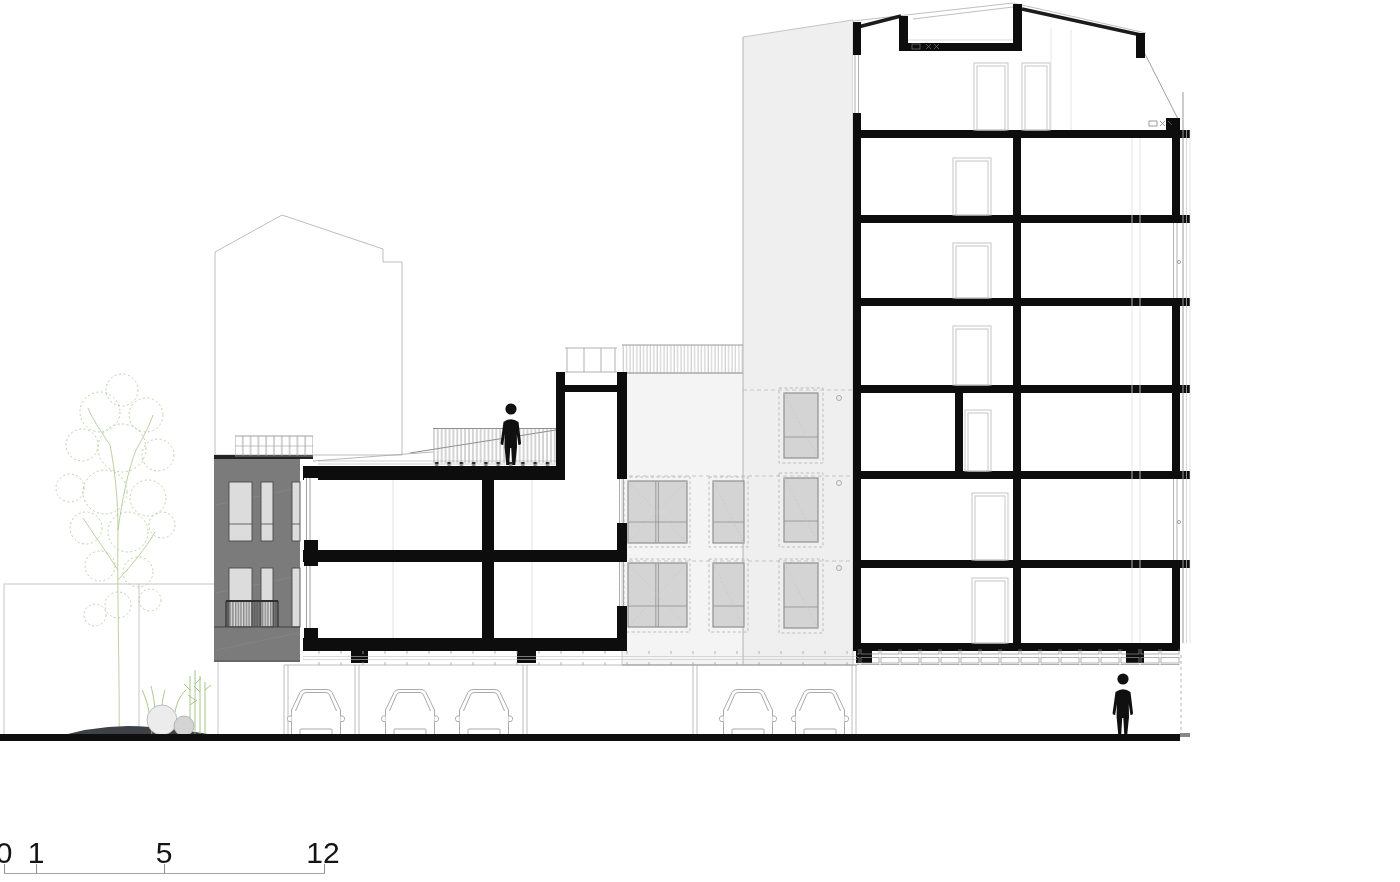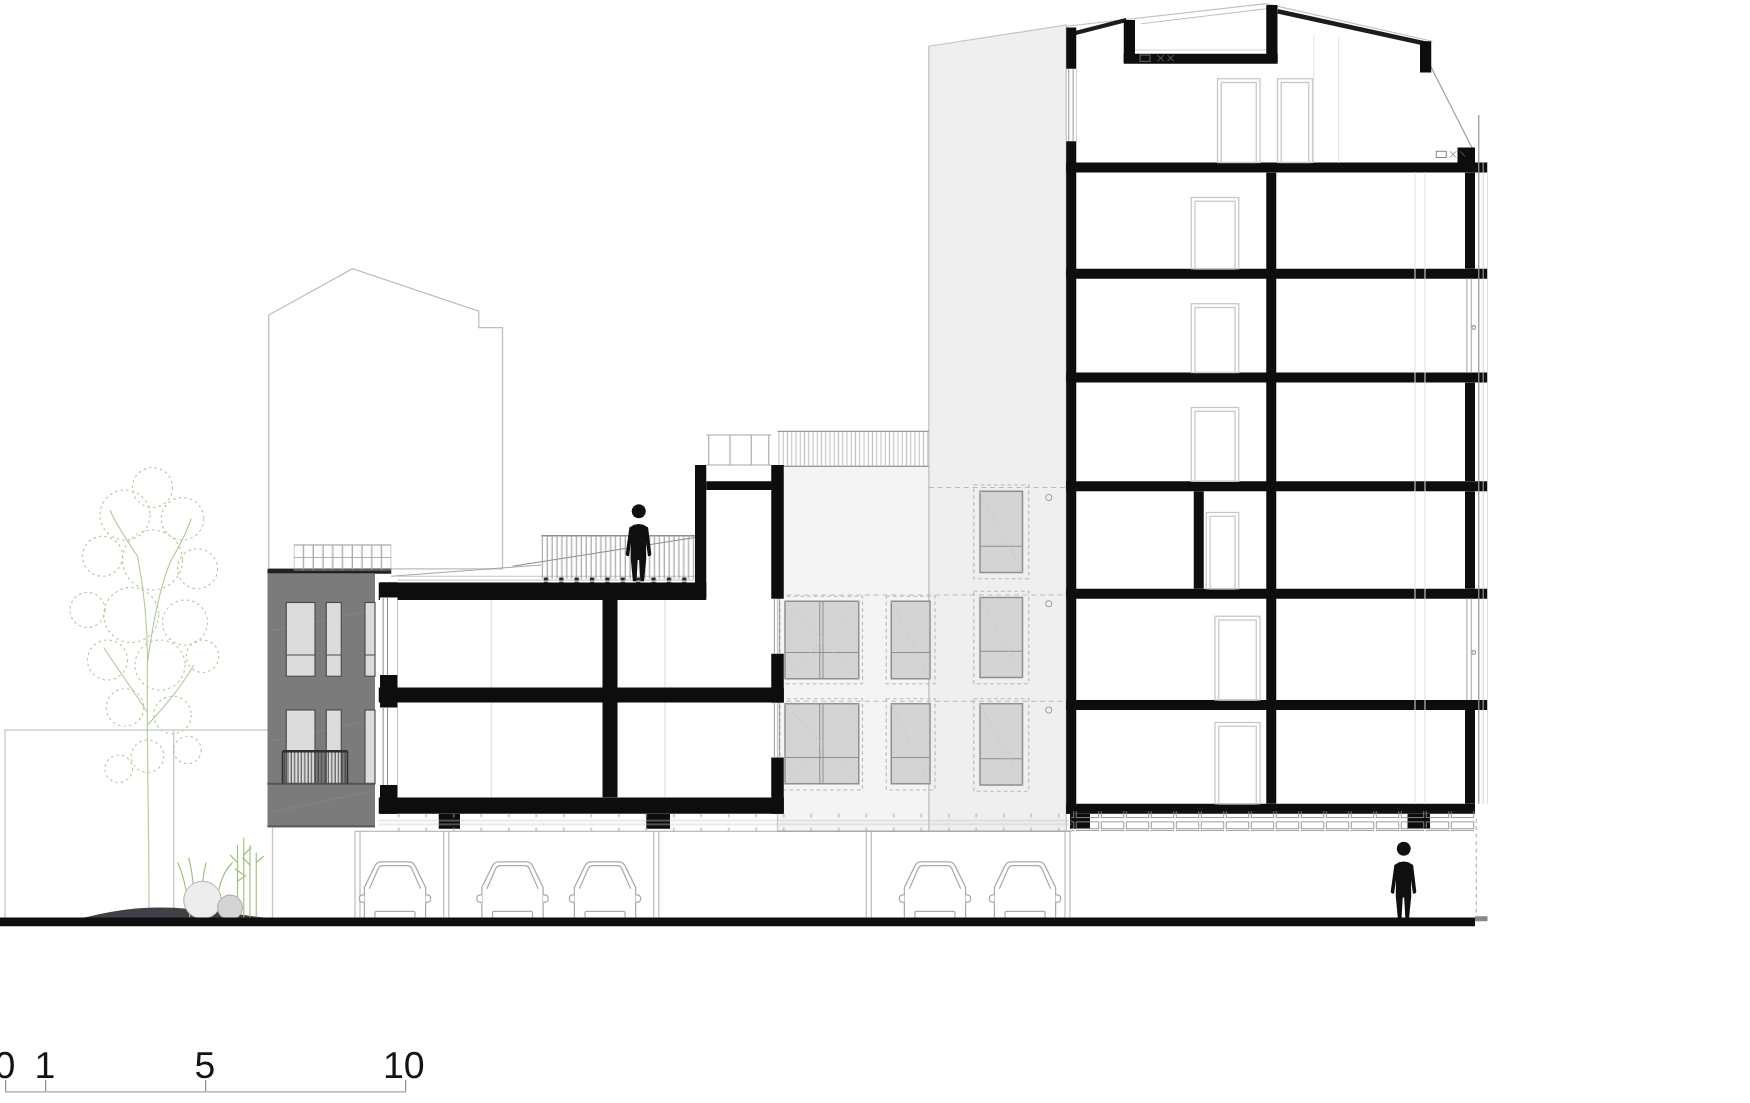--- a/index.html
+++ b/index.html
@@ -396,21 +396,21 @@
     <rect x="1180" y="733" width="10" height="4" fill="#888888"></rect>
     <line x1="1181" y1="655" x2="1181" y2="733" stroke="#adadad" stroke-width="0.9" stroke-dasharray="3,3"></line>
   </g>
 
 </svg>
 
 <div class="scalebar">
   <span class="lbl" style="left:4px">0</span>
   <span class="lbl" style="left:36px">1</span>
   <span class="lbl" style="left:164px">5</span>
-  <span class="lbl" style="left:323px">10</span>
+  <span class="lbl" style="left:323px">12</span>
   <div class="tick" style="left:4px"></div>
   <div class="tick" style="left:36px"></div>
   <div class="tick" style="left:164px"></div>
   <div class="tick" style="left:324px"></div>
   <div class="base"></div>
 </div>
 
 </div>
 
 </body></html>

